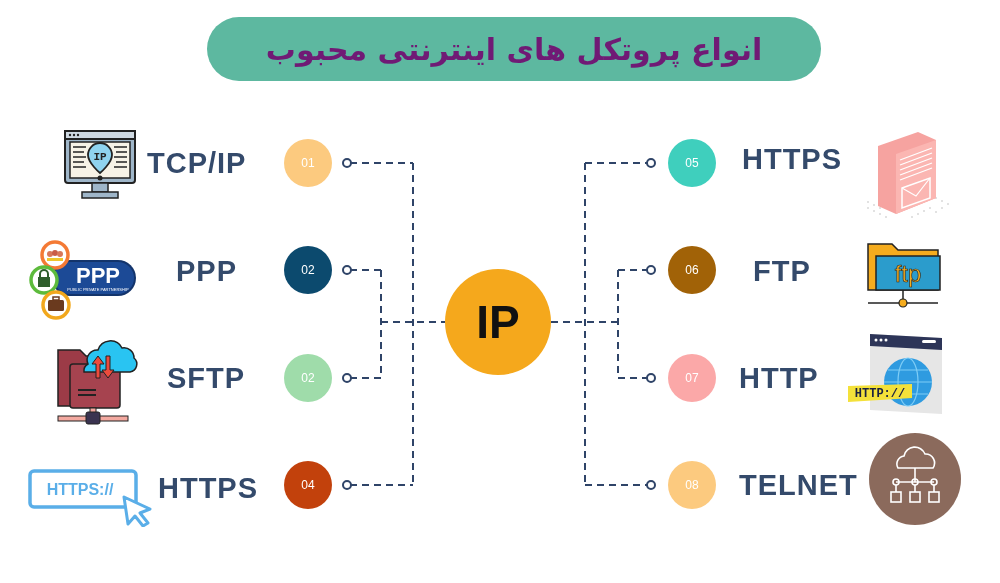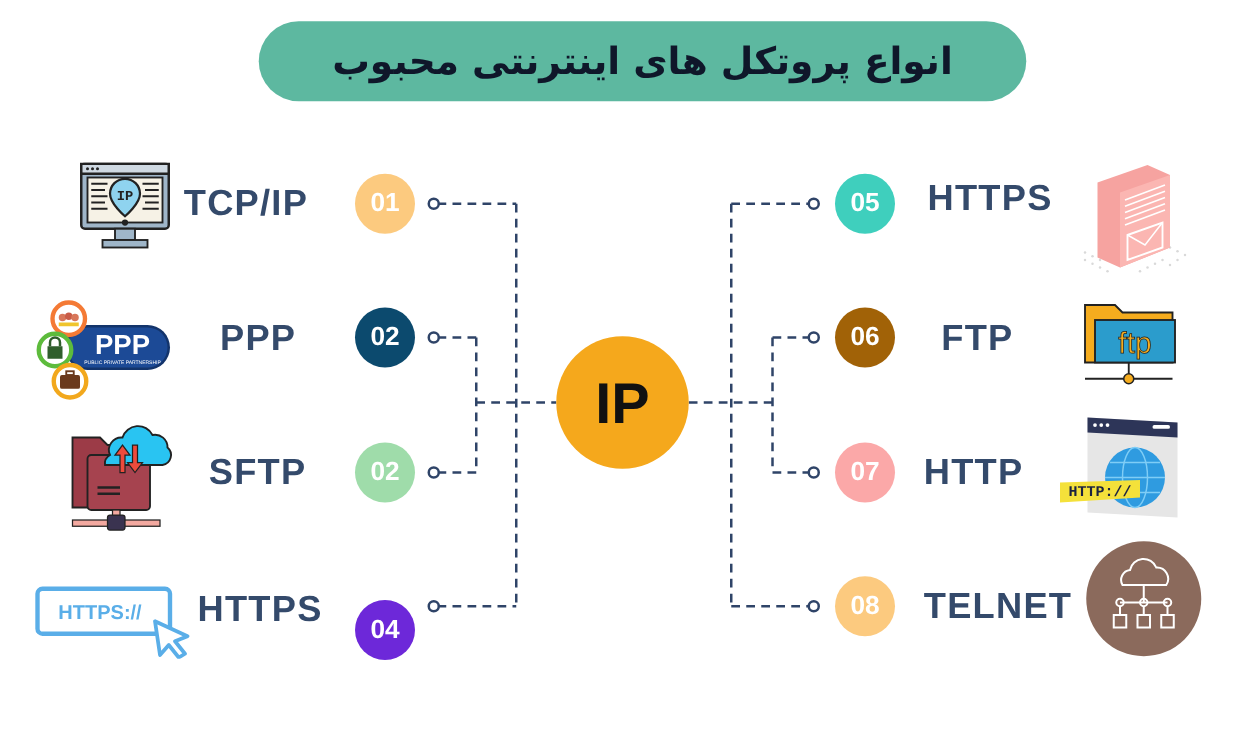--- a/index.html
+++ b/index.html
@@ -1,28 +1,28 @@
 <!DOCTYPE html>
 <html><head>
   <meta charset="utf-8">
   <style>
     html, body { margin: 0; padding: 0; background: #ffffff; }
     body { width: 1000px; height: 583px; position: relative; overflow: hidden; font-family: "DejaVu Sans", sans-serif; }
     .title-pill {
       position: absolute; left: 207px; top: 17px; width: 614px; height: 64px;
       border-radius: 32px; background: #5db8a0;
       display: flex; align-items: center; justify-content: center;
-      color: #0f172a; font-size: 30px; font-weight: bold; direction: rtl;
+      color: #701a75; font-size: 30px; font-weight: bold; direction: rtl;
       font-family: "DejaVu Sans", sans-serif;
     }
     svg.connectors { position: absolute; left: 0; top: 0; }
     .badge {
       position: absolute; width: 48px; height: 48px; border-radius: 50%;
       display: flex; align-items: center; justify-content: center;
-      color: #ffffff; font-weight: bold; font-size: 21px;
+      color: #ffffff; font-weight: normal; font-size: 12px;
       font-family: "Liberation Sans", sans-serif;
     }
     .label {
       position: absolute; color: #344a6b; font-weight: bold; font-size: 29px;
       font-family: "Liberation Sans", sans-serif; letter-spacing: 1px;
       white-space: nowrap;
     }
     .hub {
       position: absolute; left: 445px; top: 269px; width: 106px; height: 106px;
       border-radius: 50%; background: #f5a81c;
@@ -74,21 +74,21 @@
 
 <div class="badge" style="left:284px;top:139px;background:#fcca7f;">
     <span>01</span>
   </div>
 <div class="badge" style="left:284px;top:246px;background:#0c4a6e;">
     <span>02</span>
   </div>
 <div class="badge" style="left:284px;top:354px;background:#9fdcaa;">
     <span>02</span>
   </div>
-<div class="badge" style="left:284px;top:480px;background:#6d28d9;">
+<div class="badge" style="left:284px;top:461px;background:#c2410c;">
     <span>04</span>
   </div>
 
 <div class="badge" style="left:668px;top:139px;background:#3fcfbd;">
     <span>05</span>
   </div>
 <div class="badge" style="left:668px;top:246px;background:#a16207;">
     <span>06</span>
   </div>
 <div class="badge" style="left:668px;top:354px;background:#fba8a8;">

